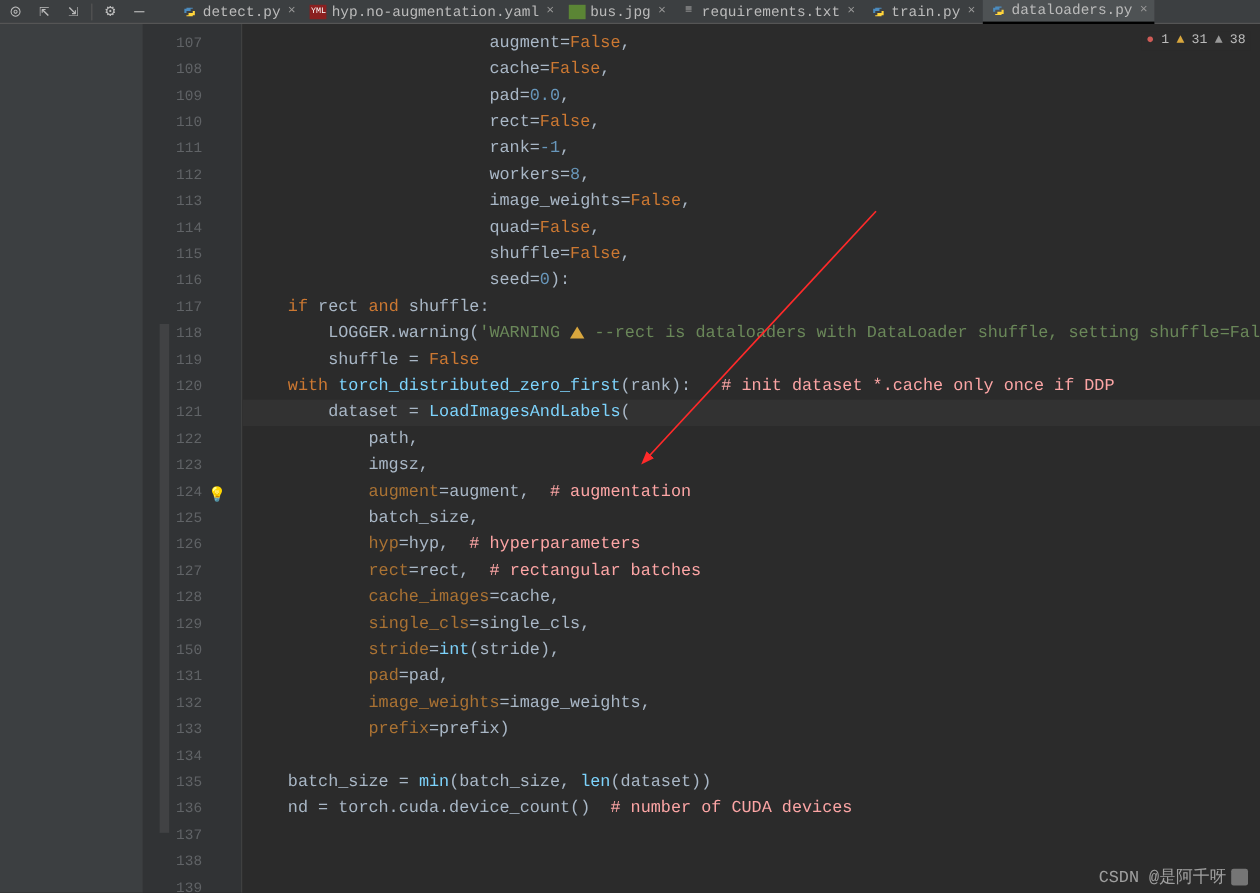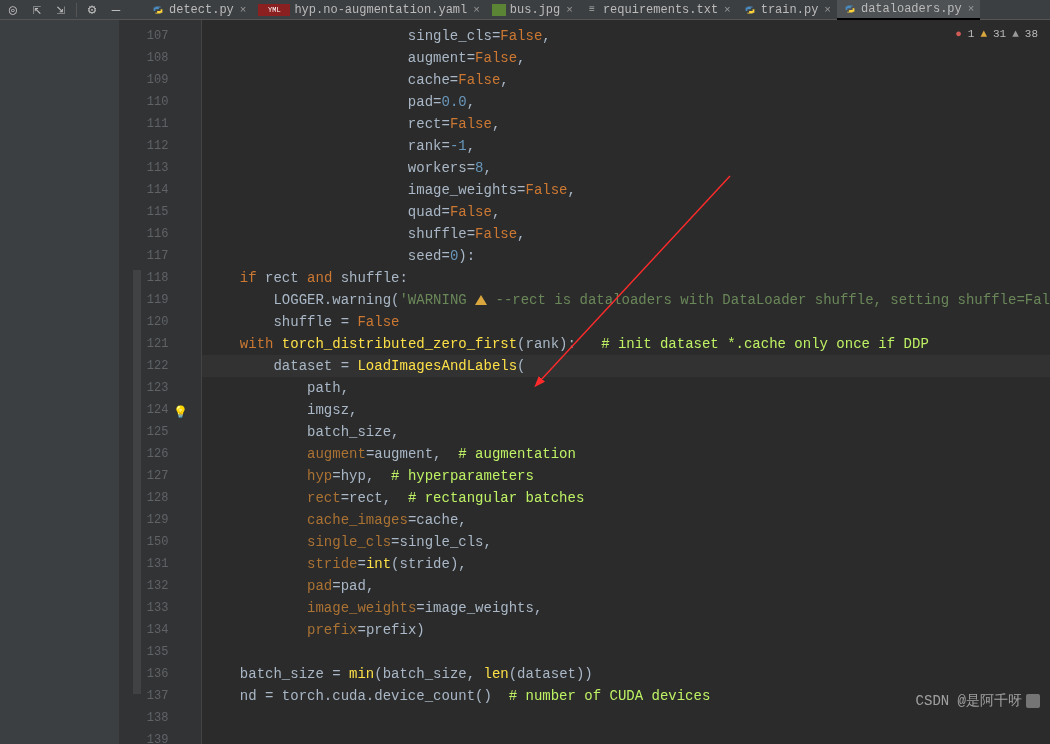--- a/index.html
+++ b/index.html
@@ -48,21 +48,21 @@
   .tab.active {
     background:#4e5254;
     border-bottom: 2px solid #000000;
   }
   .tab .close { color:#999; font-size:11px; margin-left:2px;}
   .py-icon {
     width:14px;height:14px;
     display:inline-flex;align-items:center;justify-content:center;
   }
   .py-icon svg { width:14px; height:14px;}
-  .yaml-icon { background:#8b2020; color:#fff; width:32px;height:12px;font-size:7px;display:inline-flex;align-items:center;justify-content:center;}
+  .yaml-icon { background:#8b2020; color:#fff; width:14px;height:12px;font-size:7px;display:inline-flex;align-items:center;justify-content:center;}
   .jpg-icon { background:#5b8535; width:14px; height:12px;}
   .txt-icon { width:14px;height:12px;display:inline-flex;align-items:center;justify-content:center;color:#aaa;font-size:10px;}
   .main {
     display:flex;
     height: calc(100% - 20px);
     border-radius: 13px;
   }
   .left-pane {
     width: 143px;
     background:#3c3f41;
@@ -110,42 +110,42 @@
     letter-spacing: 0px;
   }
   .code .line.current {
     background:#323232;
   }
   .kw { color:#cc7832; }
   .str { color:#6a8759; }
   .num { color:#6897bb; }
   .bool { color:#cc7832; }
   .none { color:#cc7832; }
-  .cmnt { color:#bef264; }
+  .cmnt { color:#fca5a5; }
   .param { color:#aa7233; }
   .ident { color:#a9b7c6; }
-  .call { color:#fde047; }
+  .call { color:#7dd3fc; }
   .inspections {
     position:absolute;
     top:26px;
     right:8px;
     display:flex;
     gap:6px;
     align-items:center;
     font-size:11px;
     color:#bbb;
     background:rgba(43,43,43,0.9);
     padding:2px 4px;
   }
   .inspections .err { color:#cf5b56;}
   .inspections .warn { color:#d9a73e;}
   .inspections .typo { color:#999;}
   .watermark {
     position:absolute;
-    bottom:34px;
+    bottom:4px;
     right:10px;
     color:rgba(255,255,255,0.55);
     font-size:14px;
   }
   .watermark .logo {
     display:inline-block;
     width:14px;height:14px;
     background:rgba(255,255,255,0.35);
     border-radius:2px;
     vertical-align:middle;
@@ -271,40 +271,39 @@
       <div class="ln">133</div>
       <div class="ln">134</div>
       <div class="ln">135</div>
       <div class="ln">136</div>
       <div class="ln">137</div>
       <div class="ln">138</div>
       <div class="ln">139</div>
     </div>
   <div class="fold-strip"></div>
   <div class="code" id="code">
-      <div class="line"><span class="ident">                        single_cls=</span><span class="bool">False</span><span class="ident">,</span></div>
       <div class="line"><span class="ident">                        augment=</span><span class="bool">False</span><span class="ident">,</span></div>
       <div class="line"><span class="ident">                        cache=</span><span class="bool">False</span><span class="ident">,</span></div>
       <div class="line"><span class="ident">                        pad=</span><span class="num">0.0</span><span class="ident">,</span></div>
       <div class="line"><span class="ident">                        rect=</span><span class="bool">False</span><span class="ident">,</span></div>
       <div class="line"><span class="ident">                        rank=</span><span class="num">-1</span><span class="ident">,</span></div>
       <div class="line"><span class="ident">                        workers=</span><span class="num">8</span><span class="ident">,</span></div>
       <div class="line"><span class="ident">                        image_weights=</span><span class="bool">False</span><span class="ident">,</span></div>
       <div class="line"><span class="ident">                        quad=</span><span class="bool">False</span><span class="ident">,</span></div>
       <div class="line"><span class="ident">                        shuffle=</span><span class="bool">False</span><span class="ident">,</span></div>
       <div class="line"><span class="ident">                        seed=</span><span class="num">0</span><span class="ident">):</span></div>
       <div class="line"><span class="ident">    </span><span class="kw">if</span><span class="ident"> rect </span><span class="kw">and</span><span class="ident"> shuffle:</span></div>
       <div class="line"><span class="ident">        LOGGER.warning(</span><span class="str">'WARNING </span><span class="warn-tri"></span><span class="str"> --rect is dataloaders with DataLoader shuffle, setting shuffle=Fal</span></div>
       <div class="line"><span class="ident">        shuffle = </span><span class="bool">False</span></div>
       <div class="line"><span class="ident">    </span><span class="kw">with</span><span class="ident"> </span><span class="call">torch_distributed_zero_first</span><span class="ident">(rank):   </span><span class="cmnt"># init dataset *.cache only once if DDP</span></div>
       <div class="line current"><span class="ident">        dataset = </span><span class="call">LoadImagesAndLabels</span><span class="ident">(</span></div>
       <div class="line"><span class="ident">            path,</span></div>
       <div class="line"><span class="ident">            imgsz,</span></div>
+      <div class="line"><span class="ident">            </span><span class="param">augment</span><span class="ident">=augment,  </span><span class="cmnt"># augmentation</span></div>
       <div class="line"><span class="ident">            batch_size,</span></div>
-      <div class="line"><span class="ident">            </span><span class="param">augment</span><span class="ident">=augment,  </span><span class="cmnt"># augmentation</span></div>
       <div class="line"><span class="ident">            </span><span class="param">hyp</span><span class="ident">=hyp,  </span><span class="cmnt"># hyperparameters</span></div>
       <div class="line"><span class="ident">            </span><span class="param">rect</span><span class="ident">=rect,  </span><span class="cmnt"># rectangular batches</span></div>
       <div class="line"><span class="ident">            </span><span class="param">cache_images</span><span class="ident">=cache,</span></div>
       <div class="line"><span class="ident">            </span><span class="param">single_cls</span><span class="ident">=single_cls,</span></div>
       <div class="line"><span class="ident">            </span><span class="param">stride</span><span class="ident">=</span><span class="call">int</span><span class="ident">(stride),</span></div>
       <div class="line"><span class="ident">            </span><span class="param">pad</span><span class="ident">=pad,</span></div>
       <div class="line"><span class="ident">            </span><span class="param">image_weights</span><span class="ident">=image_weights,</span></div>
       <div class="line"><span class="ident">            </span><span class="param">prefix</span><span class="ident">=prefix)</span></div>
       <div class="line"><span class="ident"></span></div>
       <div class="line"><span class="ident">    batch_size = </span><span class="call">min</span><span class="ident">(batch_size, </span><span class="call">len</span><span class="ident">(dataset))</span></div>

